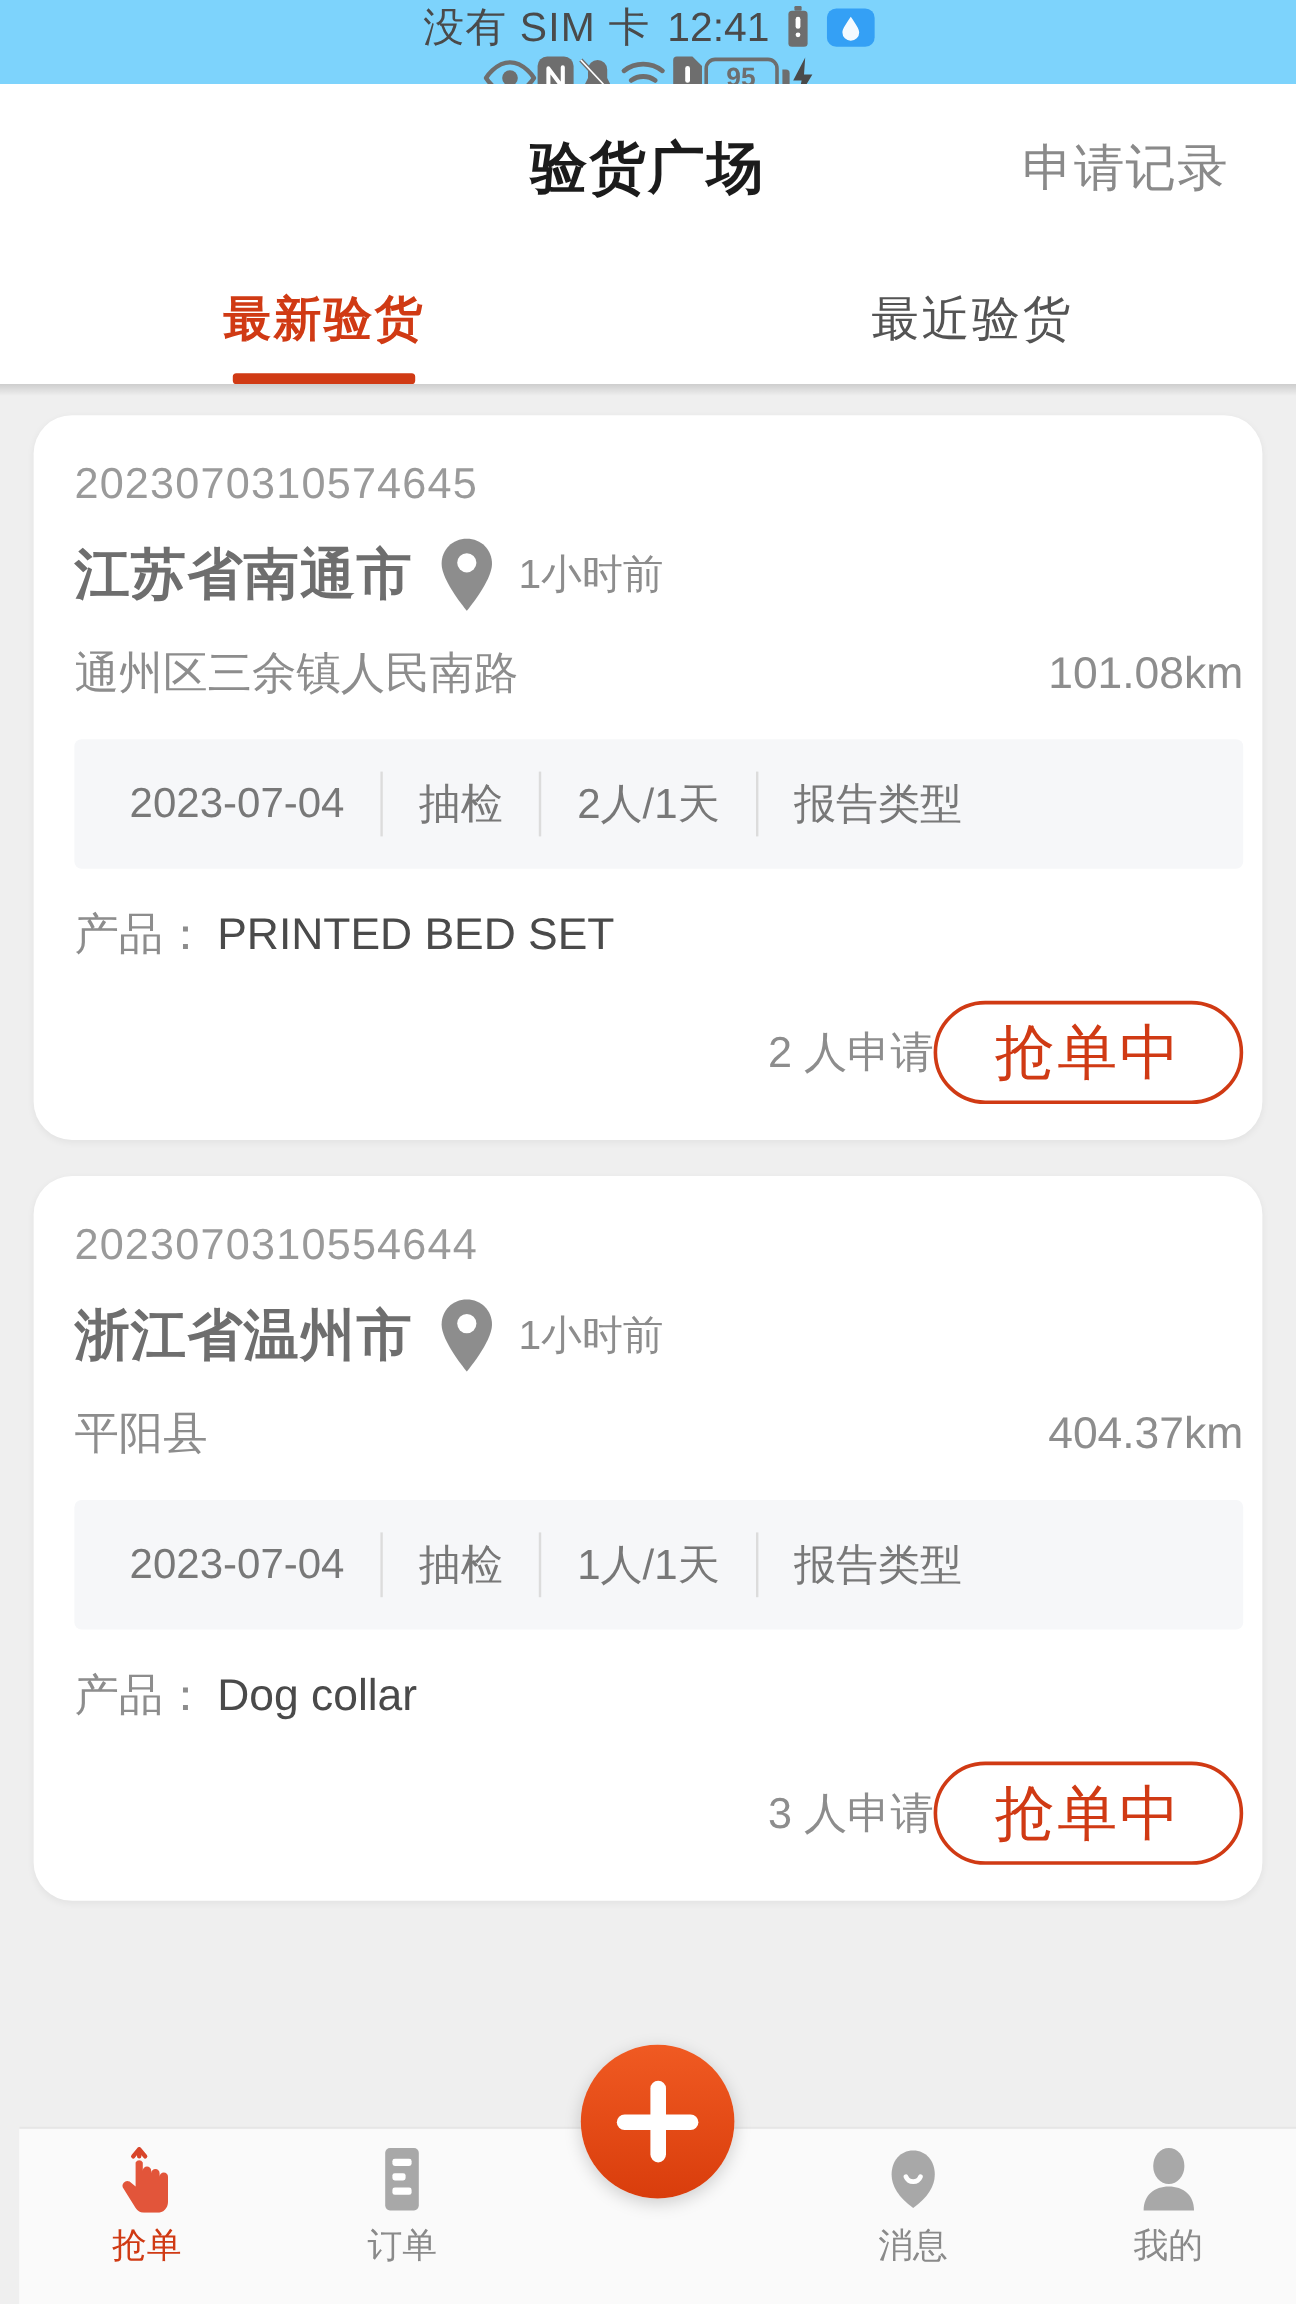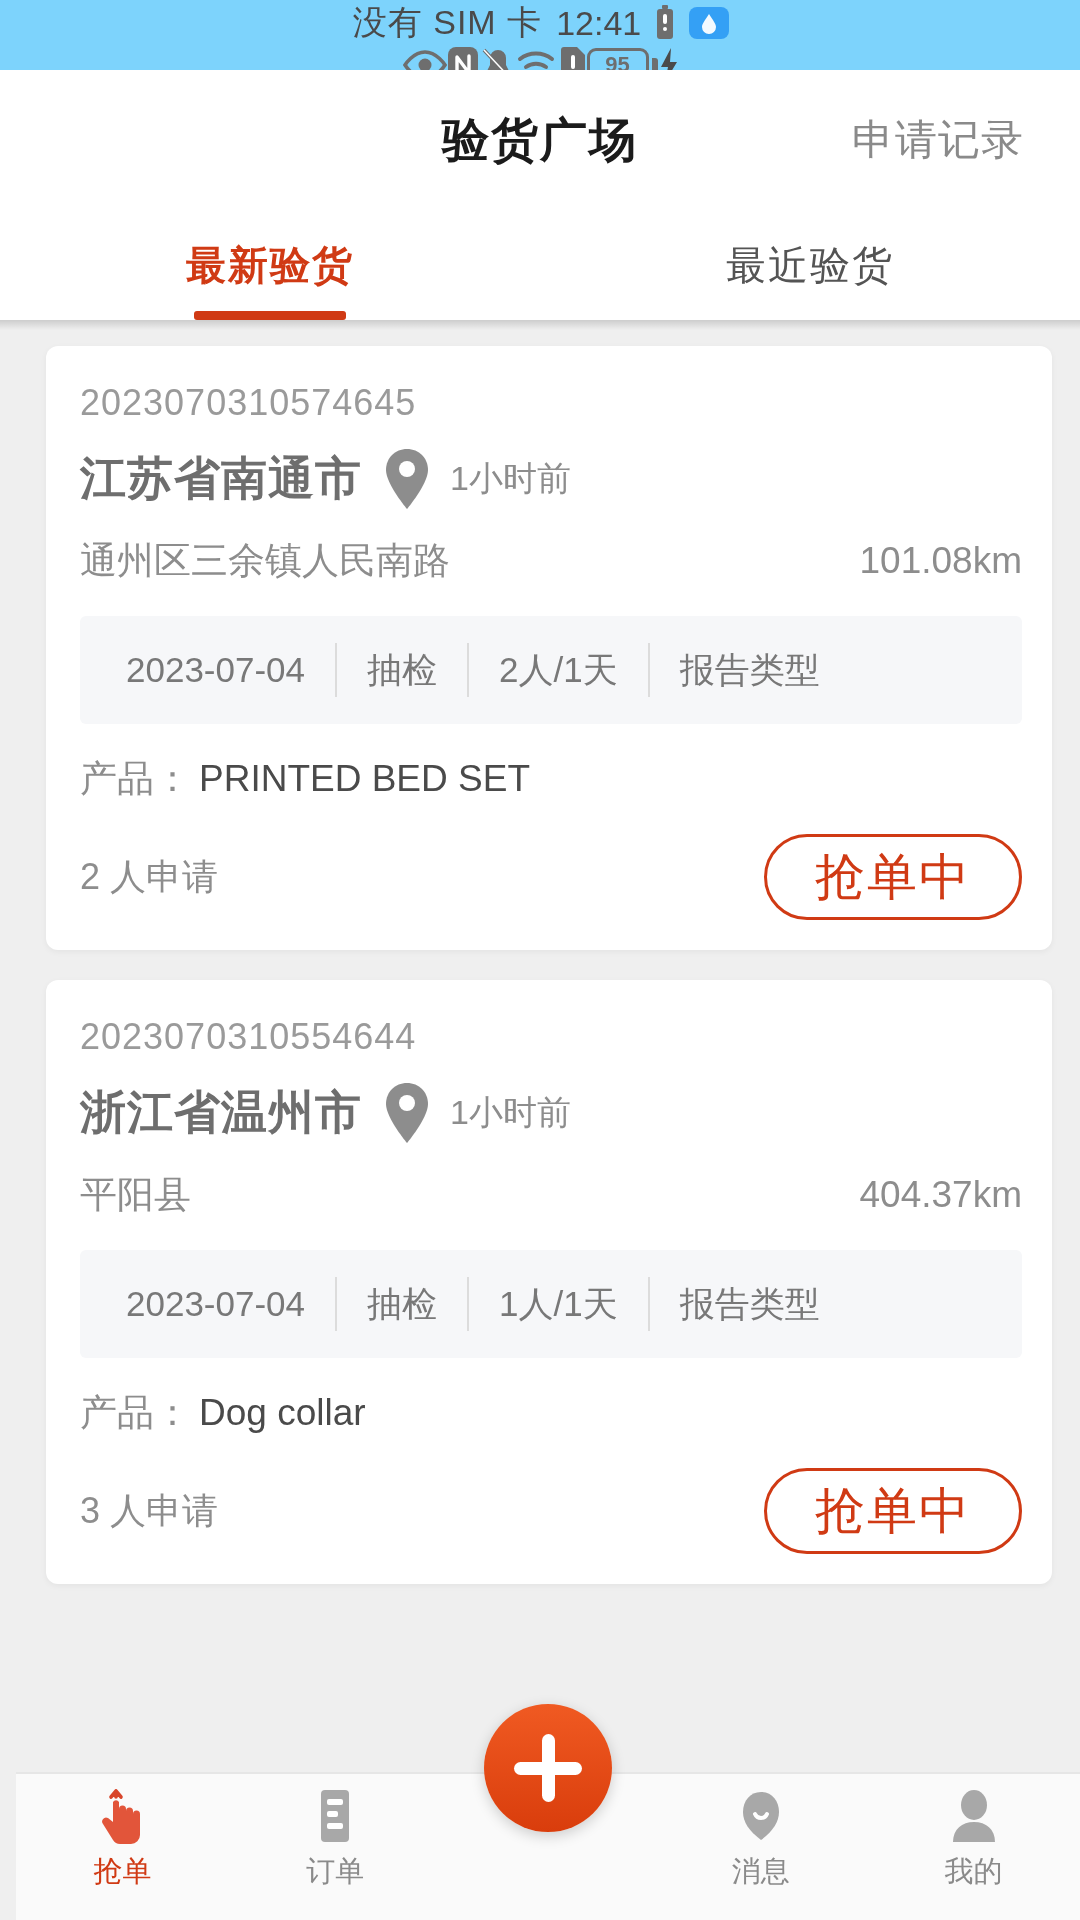--- a/index.html
+++ b/index.html
@@ -63,24 +63,23 @@
     height:10px;
     background:linear-gradient(to bottom, rgba(0,0,0,0.14), rgba(0,0,0,0));
   }
 
   
   .list{
     position:absolute; top:330px; left:0; right:0; bottom:148px;
     background:#efefef; padding:16px 28px 0 28px; overflow:hidden;
   }
   .card{
-    background:#ffffff; border-radius:12px; padding:36px 30px 30px 34px;
+    background:#ffffff; border-radius:32px; padding:36px 16px 30px 34px;
     margin-bottom:30px;
     box-shadow:0 2px 6px rgba(0,0,0,0.05);
-    margin-left:18px;
   }
   .order-no{ font-size:36px; color:#9a9a9a; letter-spacing:1px; }
   .loc-row{ display:flex; align-items:center; margin-top:24px; }
   .city{ font-size:46px; color:#6e6e6e; font-weight:600; letter-spacing:1px;}
   .pin{ margin:0 20px 0 22px; display:flex; align-items:center; }
   .ago{ font-size:34px; color:#8d8d8d; }
   .addr-row{
     display:flex; align-items:baseline; justify-content:space-between;
     margin-top:26px;
   }
@@ -94,21 +93,21 @@
   .meta-cell{
     font-size:35px; color:#787878; white-space:nowrap;
     padding:0 30px; display:flex; align-items:center; justify-content:center;
   }
   .meta-cell:first-child{ padding-left:22px; }
   .meta-div{ width:2px; height:54px; background:#dcdcdc; }
   .prod-row{ margin-top:30px; display:flex; align-items:baseline; }
   .prod-label{ font-size:37px; color:#8d8d8d; }
   .prod-value{ font-size:37px; color:#4a4a4a; margin-left:8px; }
   .foot-row{
-    margin-top:30px; display:flex; align-items:center; justify-content:space-between;gap:34px;
+    margin-top:30px; display:flex; align-items:center; justify-content:flex-end;
   }
   .applicants{ font-size:36px; color:#8d8d8d; }
   .grab-btn{
     border:3px solid #d03a14; color:#d03a14; background:transparent;
     border-radius:48px; font-size:50px; font-weight:400; letter-spacing:2px;
     padding:0 48px; height:86px; display:flex; align-items:center; justify-content:center;
     font-family:inherit;
   }
 
   

